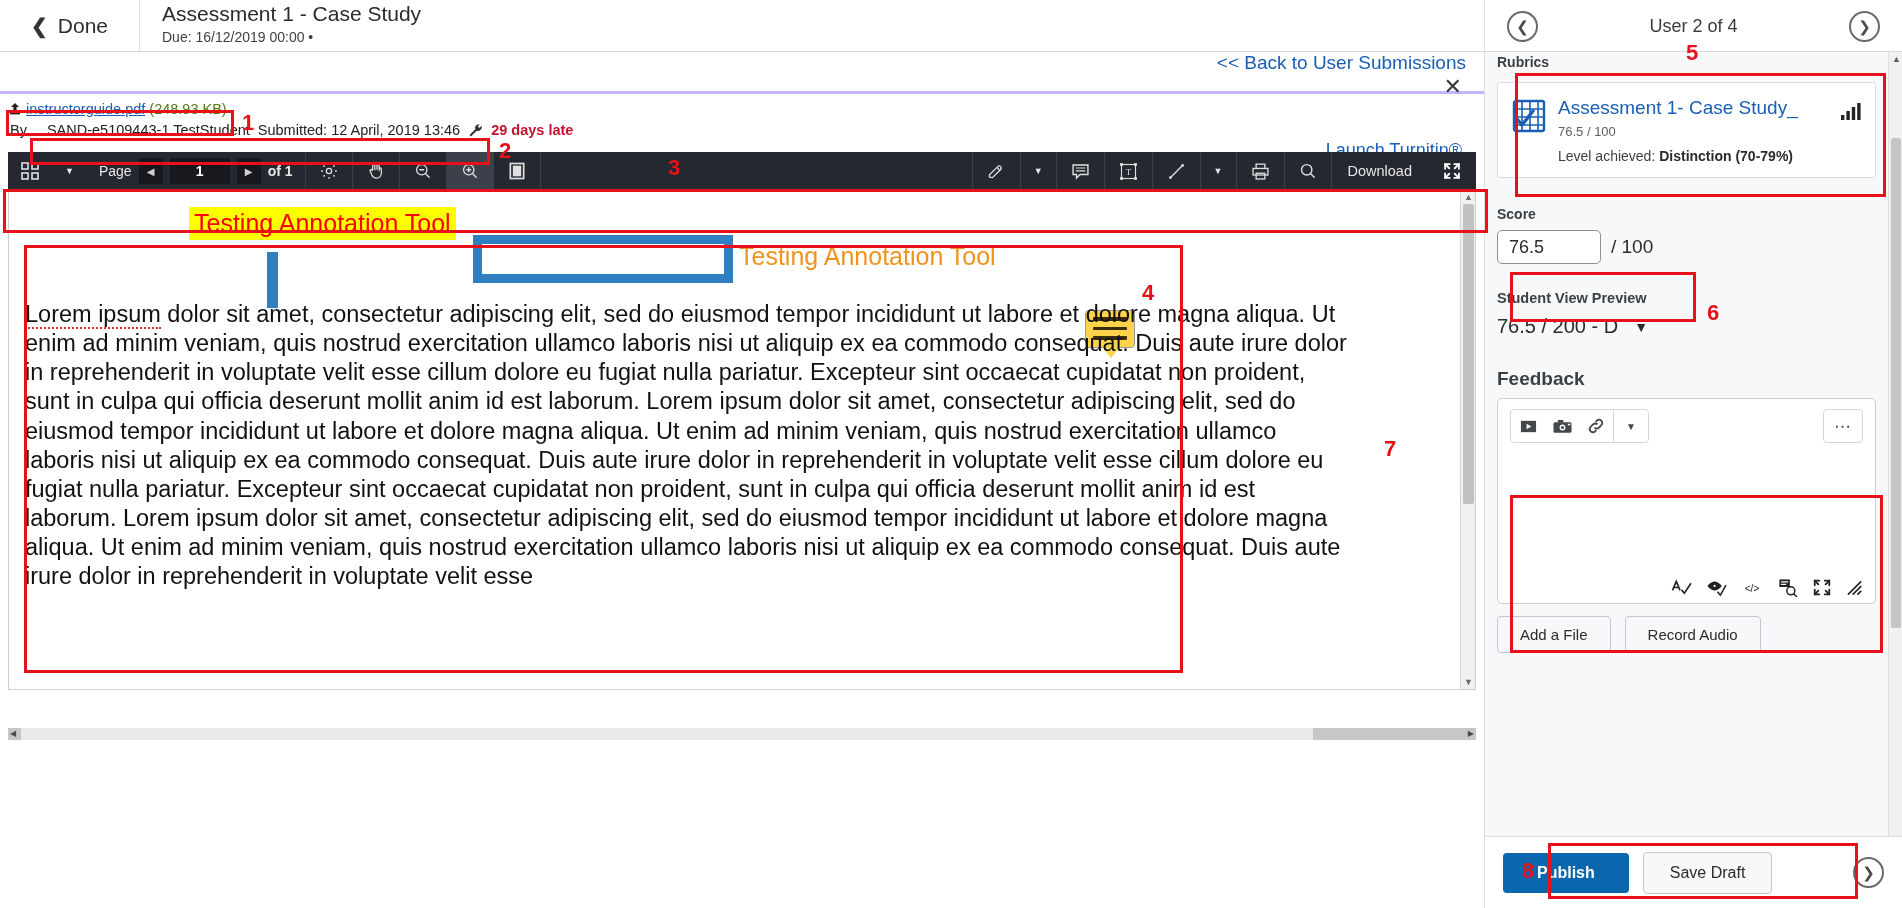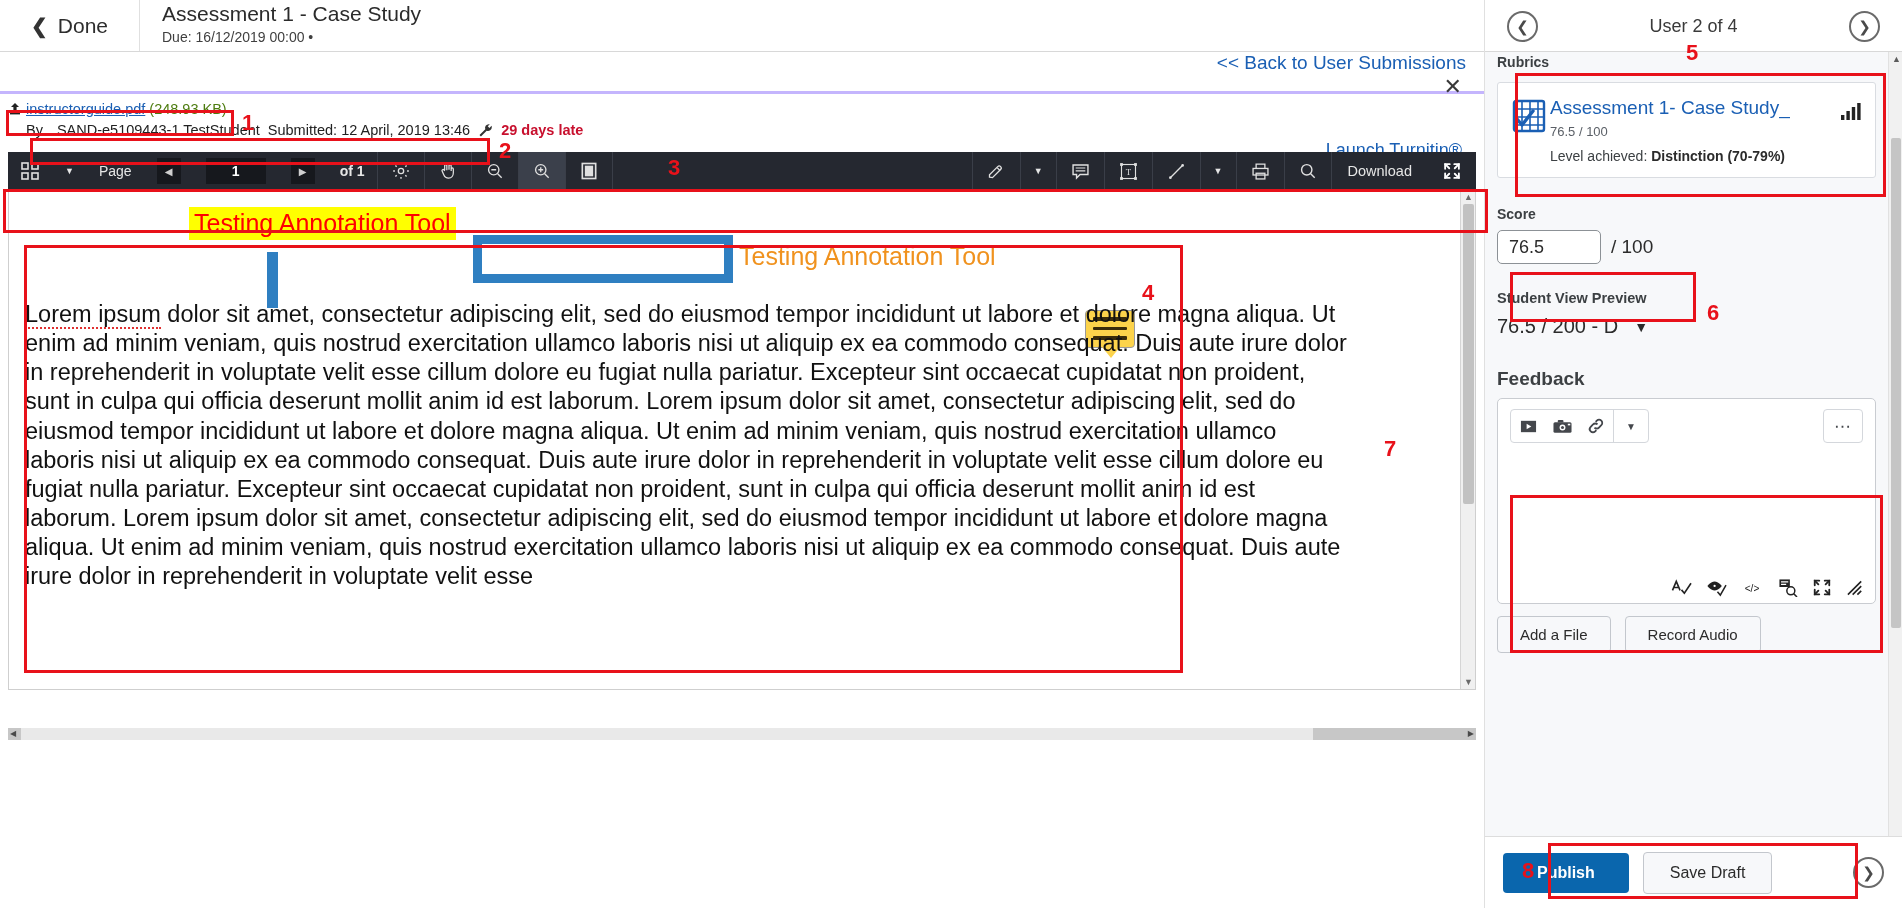--- a/index.html
+++ b/index.html
@@ -75,21 +75,21 @@
 
   .filerow { padding: 7px 0 4px 8px; position: relative; }
   .file-line { display: flex; align-items: center; font-size: 14.5px; }
   .upload-icon { margin-right: 4px; color: #222; font-size: 14px; }
   .file-name { color: #1a5fb4; text-decoration: underline; cursor: pointer; }
   .file-size { color: #4d7c0f; margin-left: 4px; }
   .by-line {
     display: flex; align-items: center; gap: 8px;
     font-size: 14.5px; color: #222; margin-top: 5px; padding-left: 2px;
   }
-  .by-word { margin-right: 6px; padding-left: 16px; }
+  .by-word { margin-right: 12px; }
   .late { color: #c8102e; font-weight: bold; }
   .wrench { font-size: 13px; color: #333; }
   .turnitin {
     position: absolute; right: 22px; top: 46px;
     font-size: 18px; color: #1a5fb4; cursor: pointer;
   }
 
   
   .pdf-toolbar {
     margin: 10px 8px 0 8px;
@@ -102,21 +102,21 @@
   }
   .tb-item {
     display: flex; align-items: center; justify-content: center;
     padding: 0 13px; cursor: pointer;
     border-right: 1px solid #3a3e48;
   }
   .tb-item.noborder { border-right: none; }
   .tb-item.active { background: #3b404b; }
   .tb-left { display: flex; align-items: stretch; }
   .tb-right { display: flex; align-items: stretch; margin-left: auto; }
-  .page-group { display: flex; align-items: center; gap: 25px; padding: 0 12px; }
+  .page-group { display: flex; align-items: center; gap: 7px; padding: 0 12px; }
   .page-lbl { font-size: 14px; }
   .pg-btn {
     width: 24px; height: 26px; background: #16181d;
     display: flex; align-items: center; justify-content: center;
     font-size: 10px; color: #cfcfcf; cursor: pointer;
   }
   .pg-num {
     width: 60px; height: 26px; background: #16181d;
     display: flex; align-items: center; justify-content: center;
     font-size: 14px; color: #fff; font-weight: bold;
@@ -205,21 +205,21 @@
   .rp-scroll {
     position: absolute; top: 0; left: 0; right: 14px; bottom: 62px;
     padding: 0 12px;
   }
   .rp-label {
     font-size: 14px; color: #3c4043; font-weight: bold; margin-top: 2px;
   }
   .rubric-card {
     background: #fff; border: 1px solid #d9dce1; border-radius: 3px;
     padding: 13px 14px 13px 14px; margin-top: 12px;
-    display: flex; gap: 4px; position: relative;
+    display: flex; gap: 12px; position: relative;
   }
   .rubric-icon { flex: 0 0 auto; margin-top: 3px; }
   .rubric-title {
     font-size: 19px; color: #1a5fb4; line-height: 1.22; cursor: pointer;
   }
   .rubric-score { font-size: 13px; color: #5a5f66; margin-top: 5px; }
   .rubric-level { font-size: 14px; color: #3c4043; margin-top: 9px; }
   .rubric-level b { color: #2b2b2b; }
   .bar-ic { position: absolute; right: 14px; top: 20px; }
 

